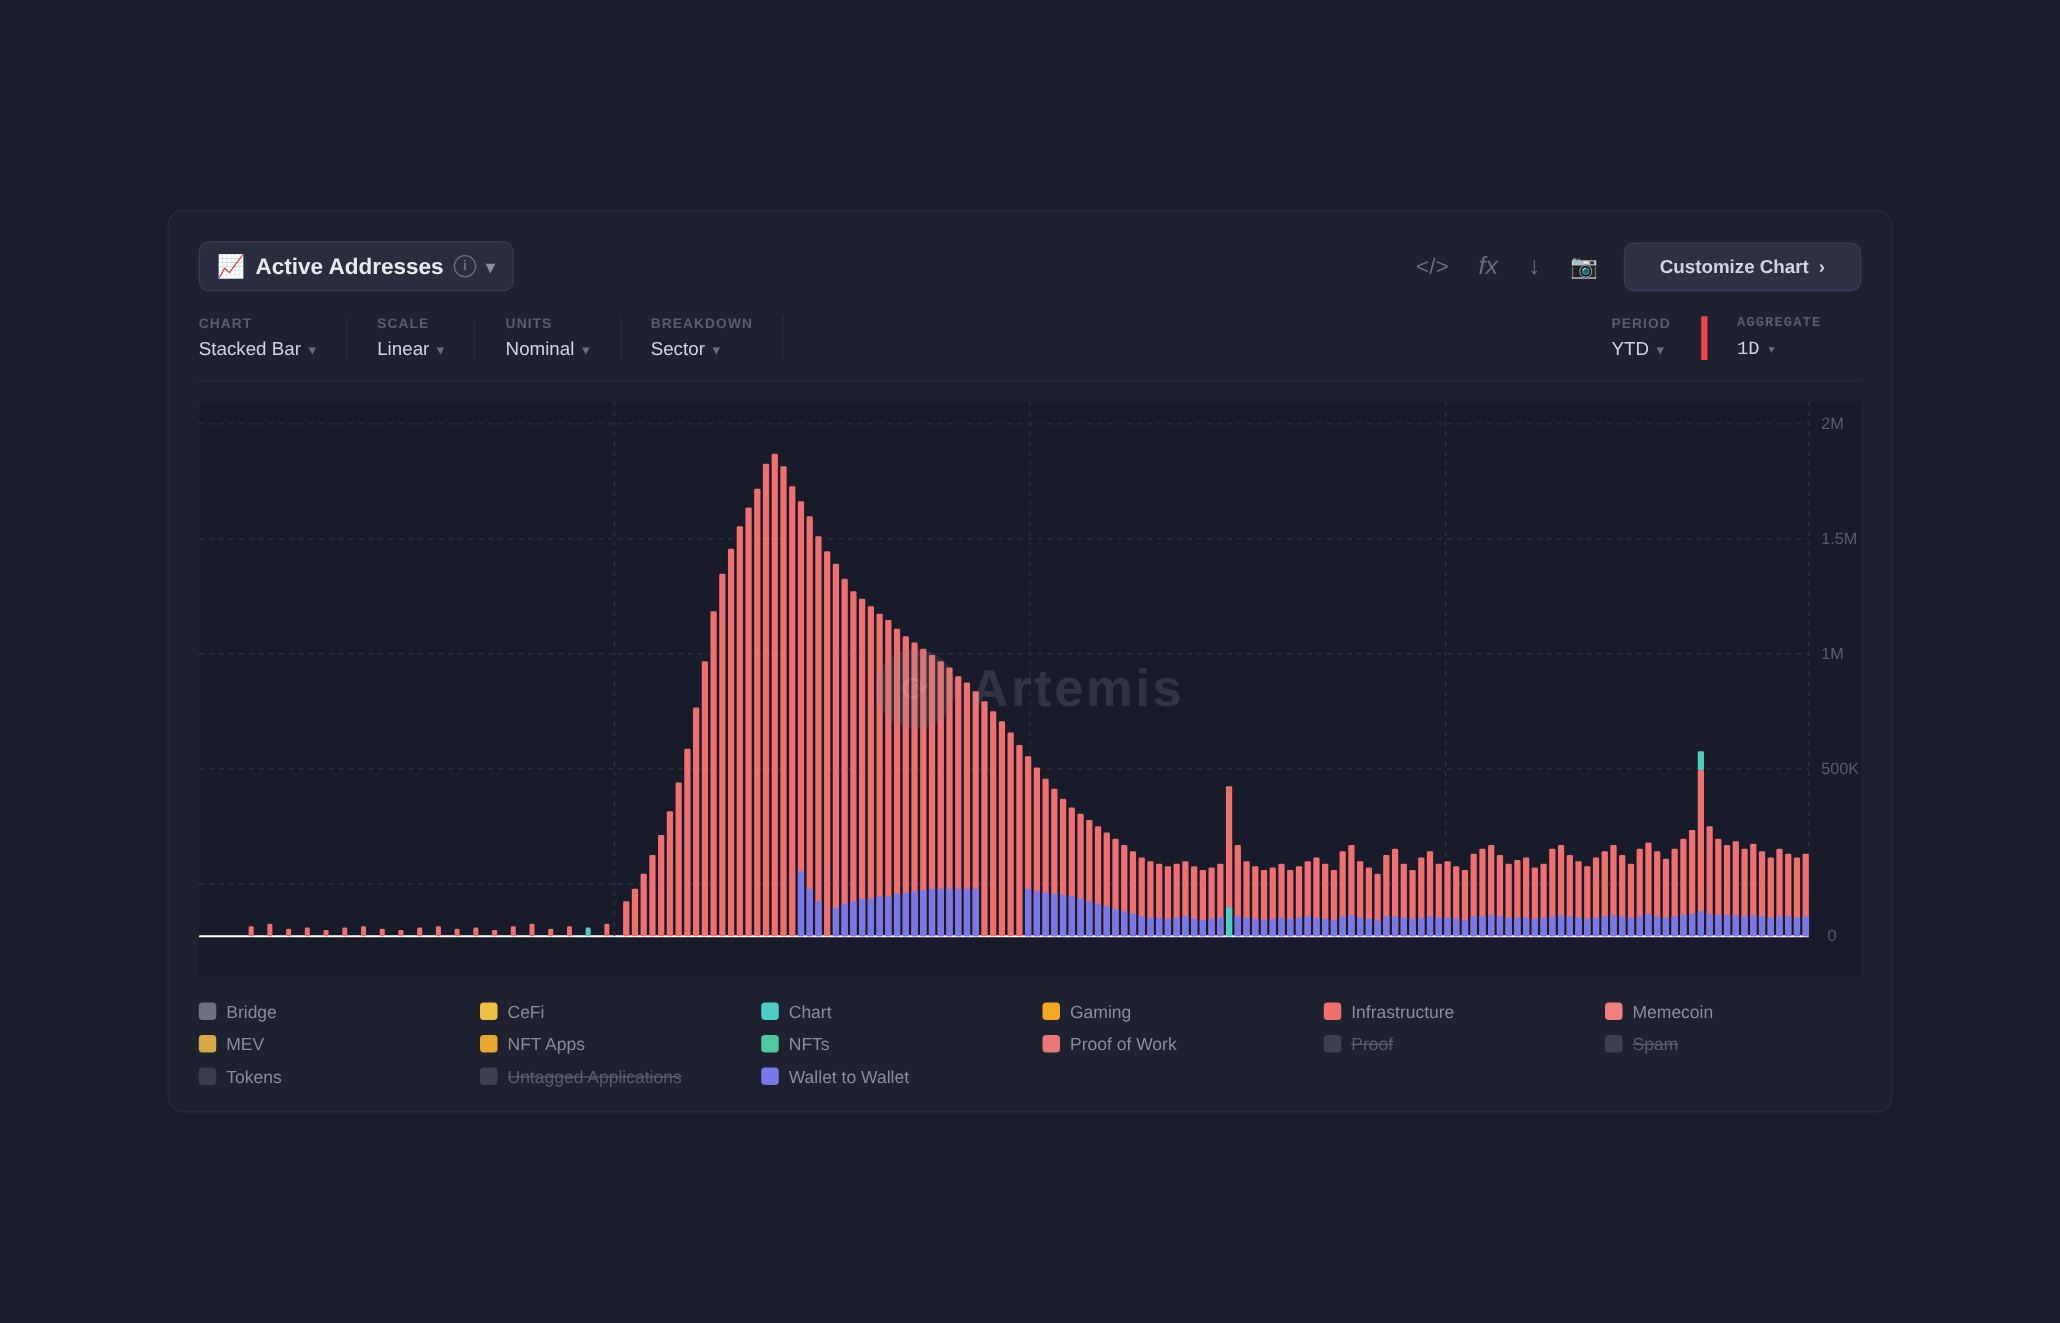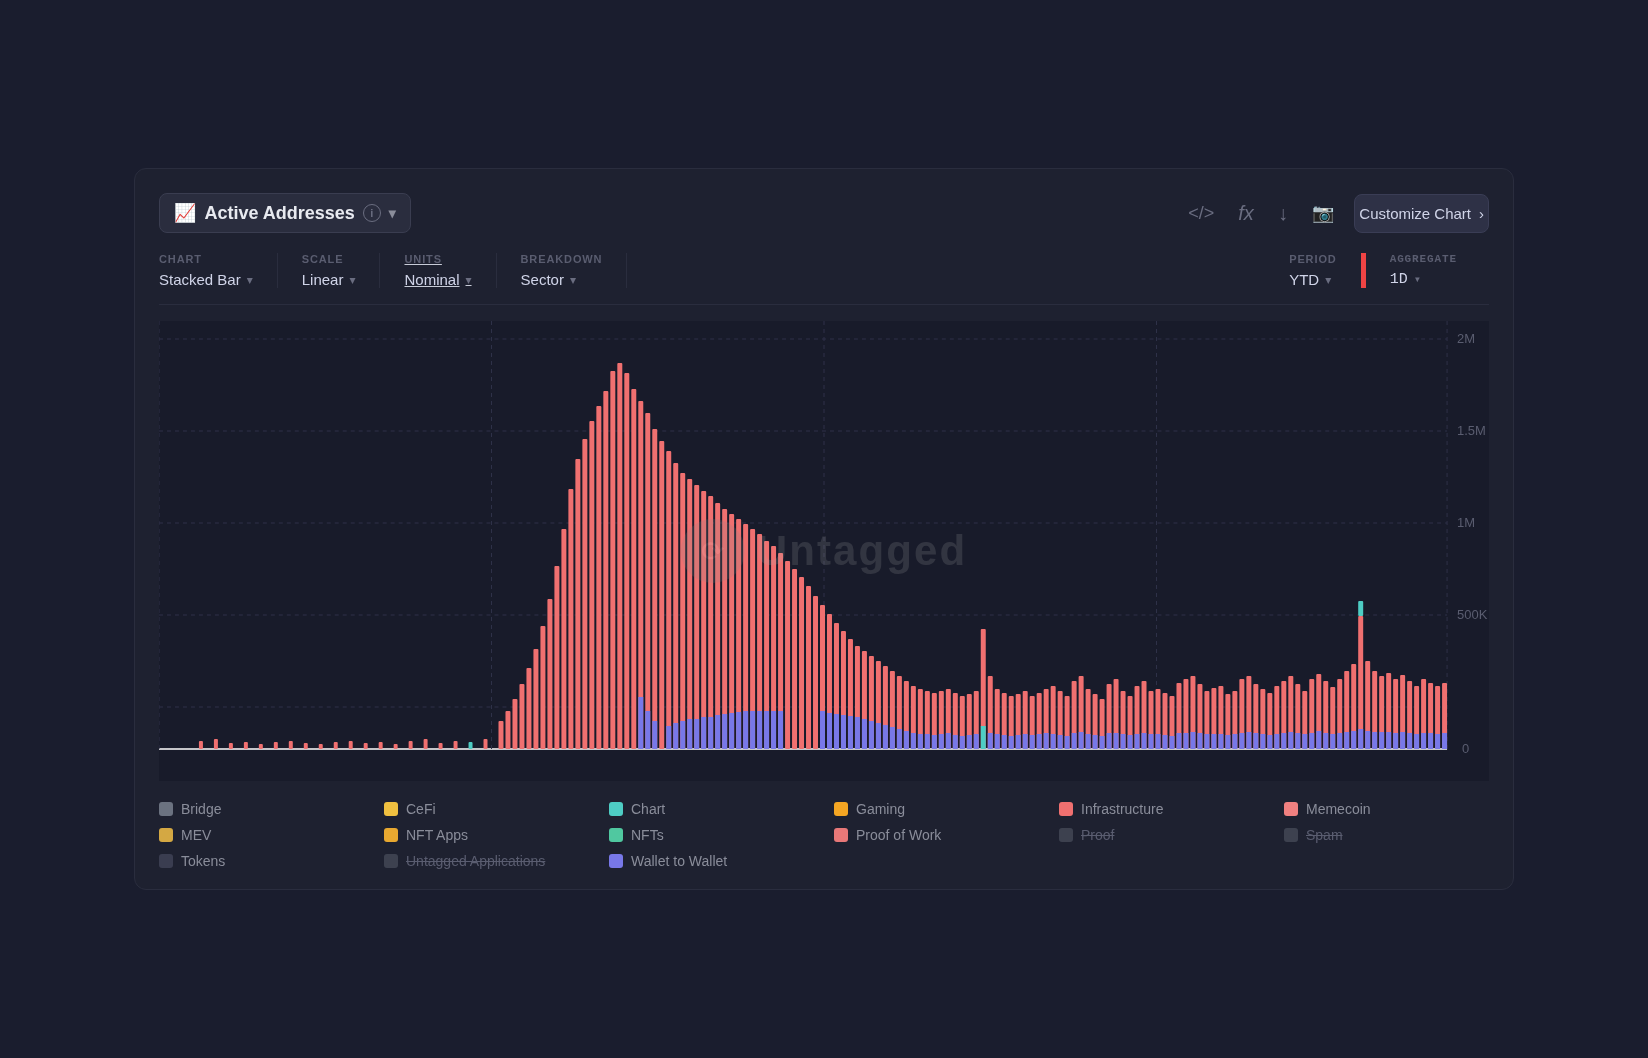--- a/index.html
+++ b/index.html
@@ -66,24 +66,24 @@
     .action-icon {
       color: #6a6d80;
       font-size: 18px;
       cursor: pointer;
       padding: 4px;
     }
     .customize-btn {
       background: #2e3146;
       border: 1px solid #3a3d55;
       border-radius: 8px;
-      padding: 10px 4px;
+      padding: 10px 28px;
       color: #d0d4e8;
       font-size: 15px;
-      font-weight: 400;
+      font-weight: 700;
       cursor: pointer;
       display: flex;
       align-items: center;
       gap: 8px;
     }
     
     .controls {
       display: flex;
       align-items: flex-start;
       gap: 0;
@@ -229,21 +229,21 @@
         <span class="chevron">▾</span>
       </div>
     </div>
     <div class="control-group" style="padding-left:16px;">
       <span class="control-label">SCALE</span>
       <div class="control-select">
         <span>Linear</span>
         <span class="chevron">▾</span>
       </div>
     </div>
-    <div class="control-group" style="padding-left:16px;text-decoration:underline;">
+    <div class="control-group" style="padding-left:16px;">
       <span class="control-label">UNITS</span>
       <div class="control-select">
         <span>Nominal</span>
         <span class="chevron">▾</span>
       </div>
     </div>
     <div class="control-group" style="padding-left:16px;">
       <span class="control-label">BREAKDOWN</span>
       <div class="control-select">
         <span>Sector</span>
@@ -584,21 +584,21 @@
         <rect x="1278" y="365" width="5" height="63" fill="#f07070" rx="1"></rect>
           <rect x="1278" y="413" width="5" height="15" fill="#7878e8"></rect>
         <rect x="1285" y="362" width="5" height="66" fill="#f07070" rx="1"></rect>
           <rect x="1285" y="412" width="5" height="16" fill="#7878e8"></rect>
       </g>
     </svg>
 
     
     <div class="watermark">
       <div class="watermark-logo">⟳</div>
-      <div class="watermark-text">Untagged</div>
+      <div class="watermark-text">Artemis</div>
     </div>
   </div>
 
 
   <div class="legend" id="legend-container">
   <div class="legend-item">
         <div class="legend-swatch" style="background: rgb(107, 114, 128);"></div>
         <span>Bridge</span>
       </div>
       <div class="legend-item">

